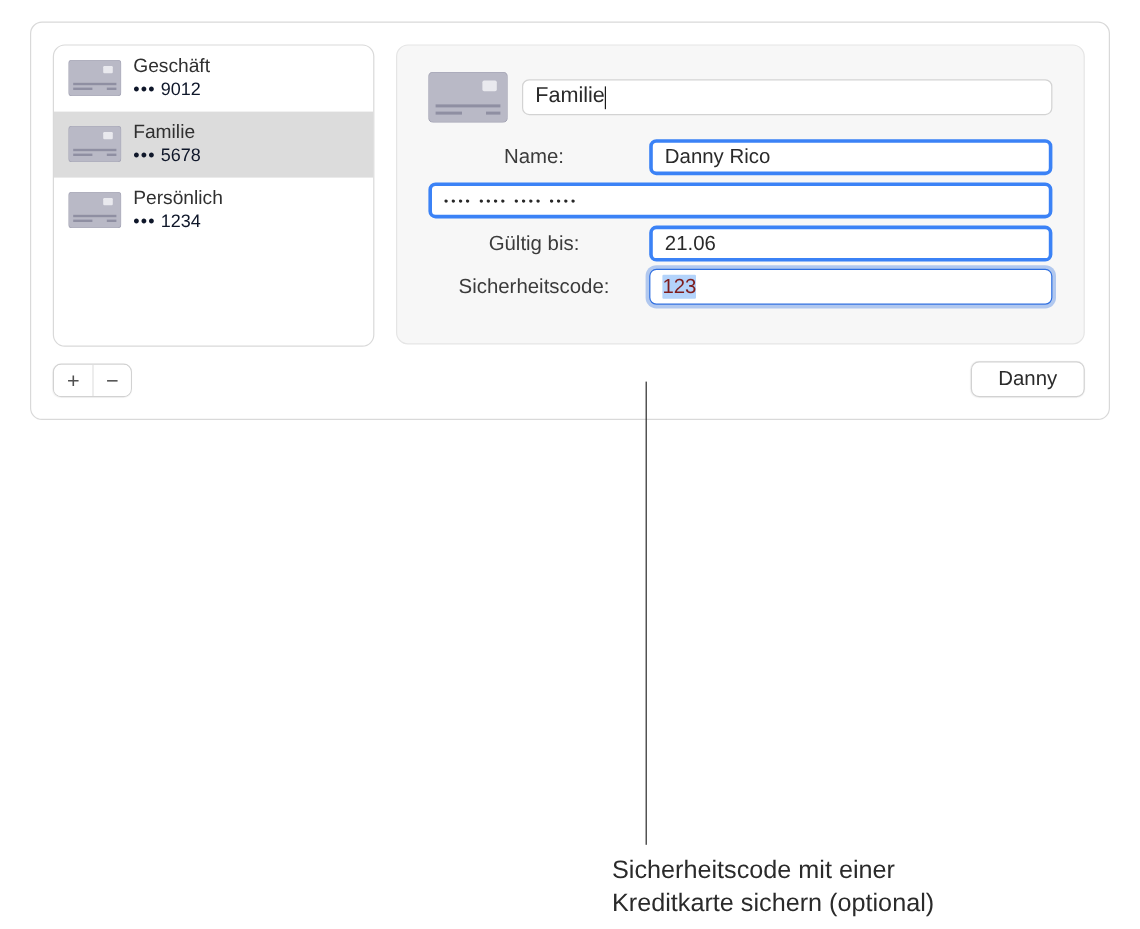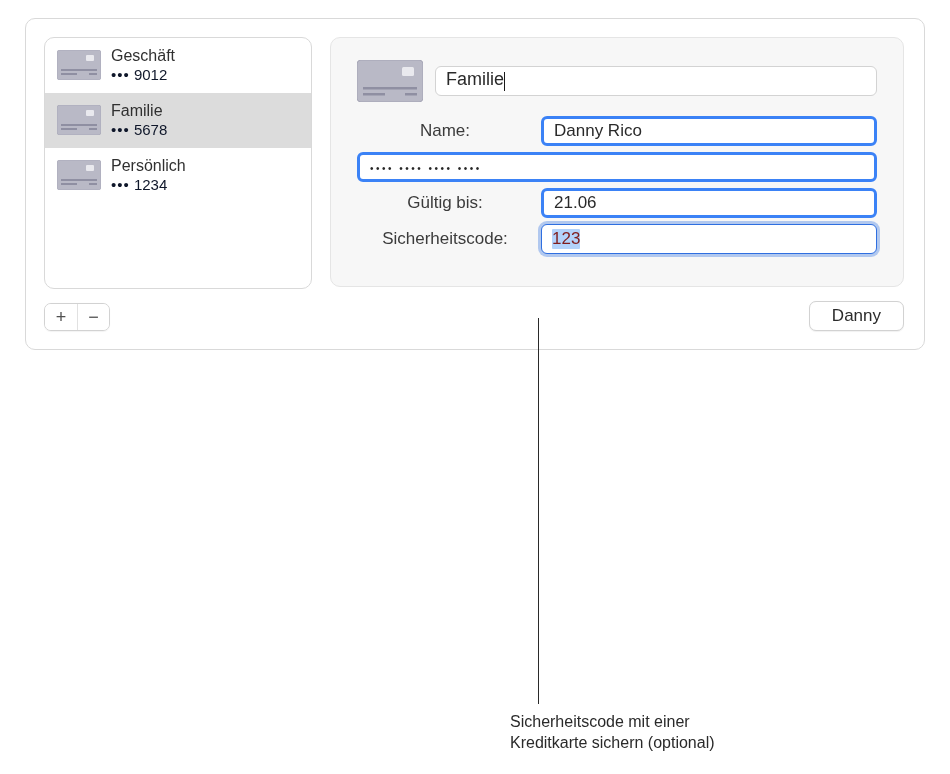--- a/index.html
+++ b/index.html
@@ -199,21 +199,21 @@
     box-shadow: 0 0.5px 1px rgba(0,0,0,0.06);
   }
   
   .callout-line {
     position: absolute;
     width: 1px;
     background: #2a2a2a;
   }
   .callout-text {
     position: absolute;
-    font-size: 16px;
+    font-size: 21px;
     color: #2a2a2a;
     line-height: 1.3;
     white-space: nowrap;
   }
   .page-wrap {
     position: relative;
     width: 950px;
     height: 774px;
     margin: 0 auto;
   }

